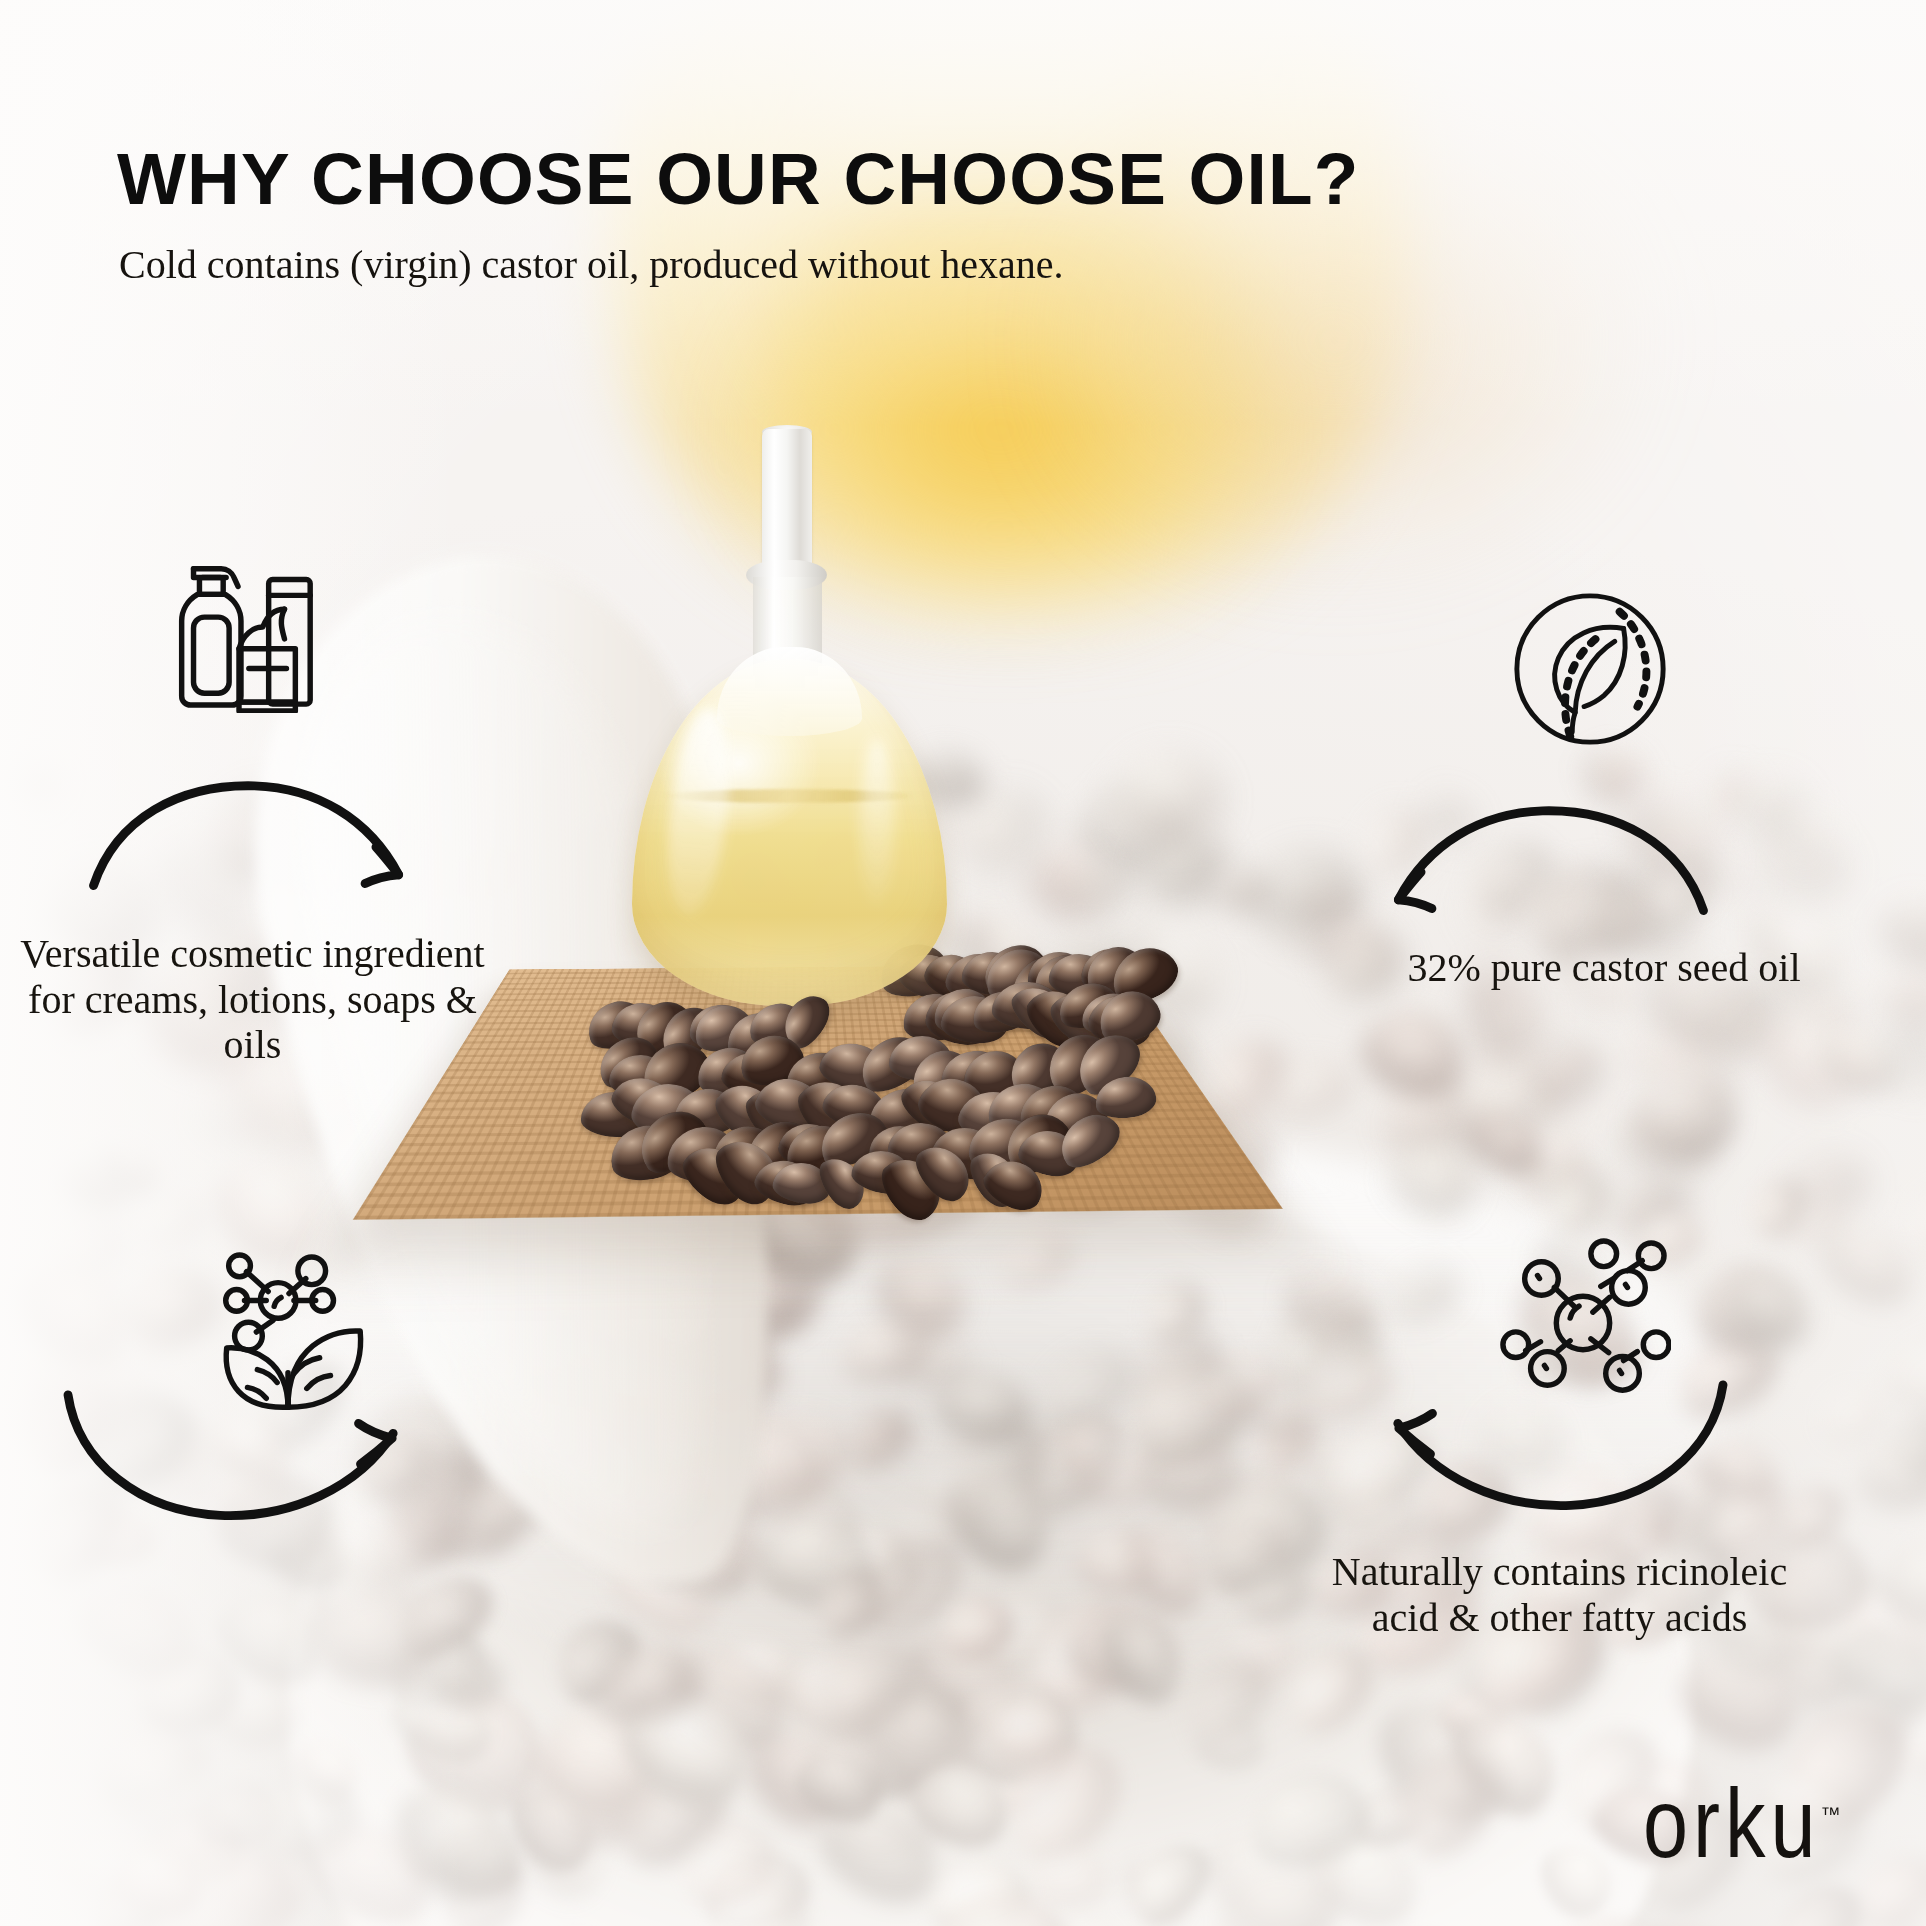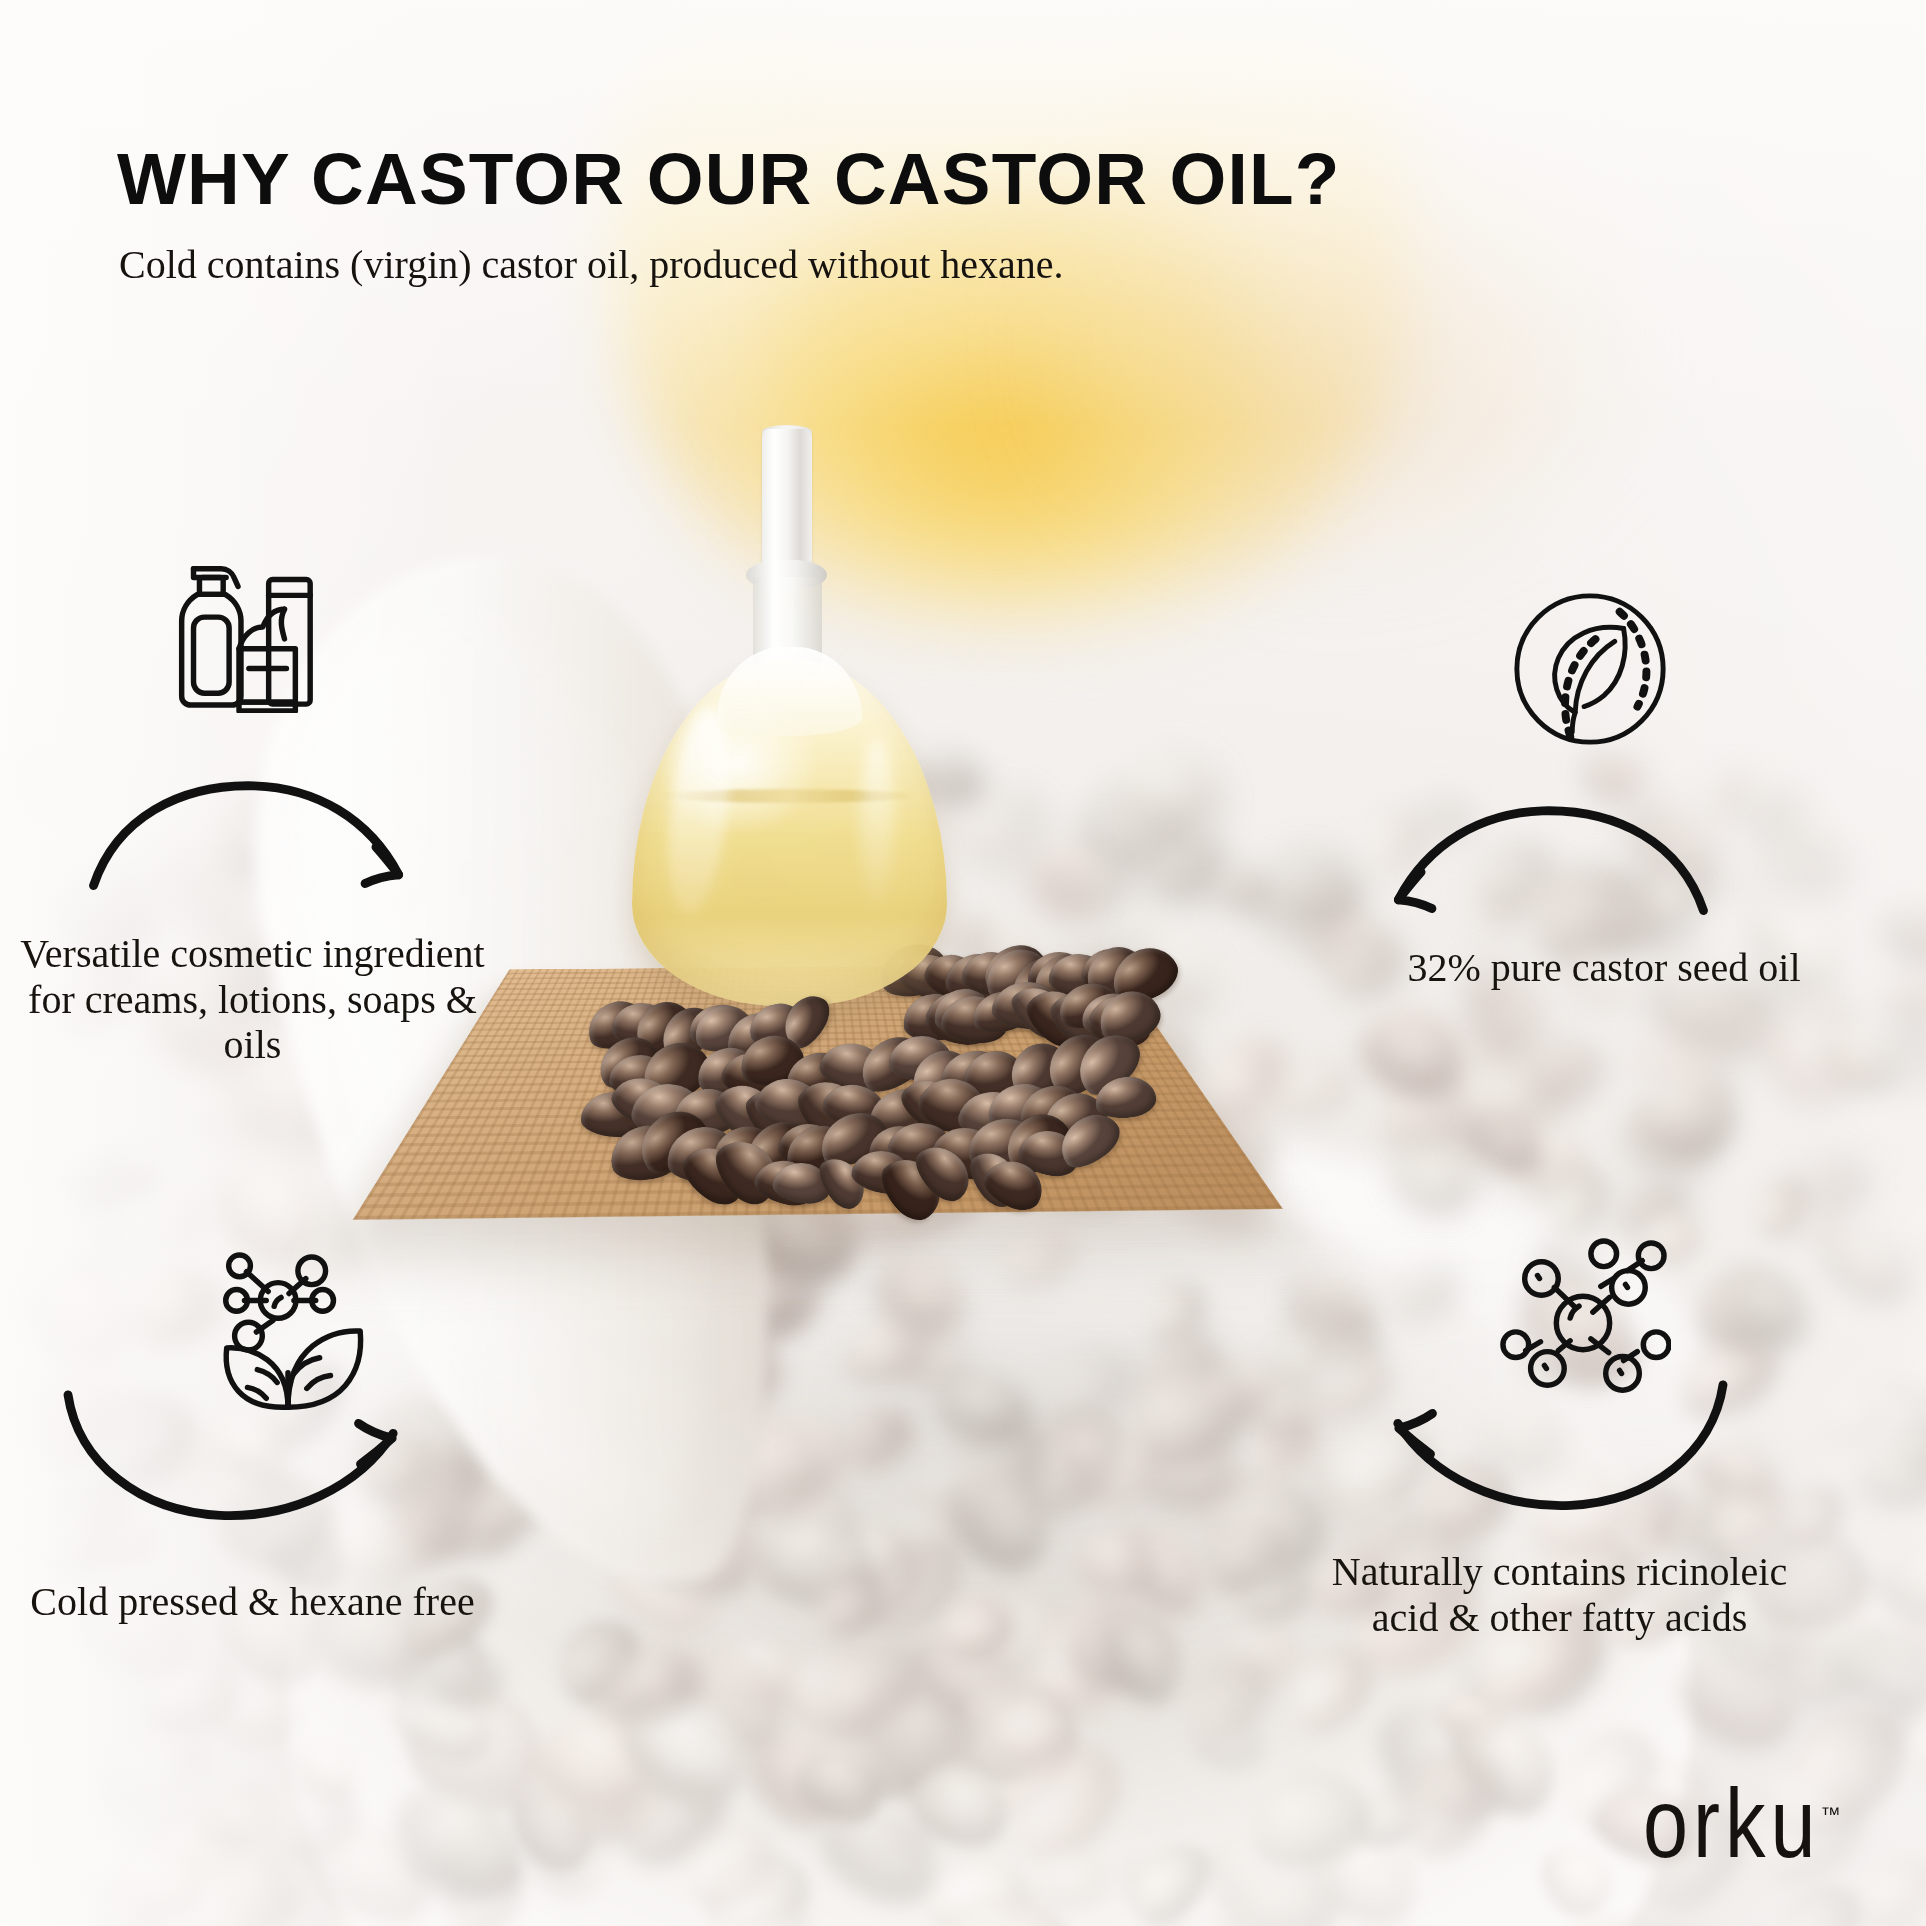--- a/index.html
+++ b/index.html
@@ -683,21 +683,21 @@
         <b style="left:214px;top:217px;width:58px;height:40px;transform:rotate(8deg);background:radial-gradient(48% 42% at 34% 26%, rgb(216,190,168) 0%, rgb(154,126,108) 46%, rgb(86,66,58) 100%),repeating-linear-gradient(118deg, rgba(232,214,186,.40) 0 2px, rgba(0,0,0,0) 2px 7px);"></b>
         <b style="left:256px;top:218px;width:55px;height:37px;transform:rotate(56deg);background:radial-gradient(48% 42% at 34% 26%, rgb(209,183,161) 0%, rgb(147,119,101) 46%, rgb(79,59,51) 100%),repeating-linear-gradient(118deg, rgba(232,214,186,.40) 0 2px, rgba(0,0,0,0) 2px 7px);"></b>
         <b style="left:293px;top:205px;width:61px;height:42px;transform:rotate(10deg);background:radial-gradient(48% 42% at 34% 26%, rgb(201,175,153) 0%, rgb(139,111,93) 46%, rgb(71,51,43) 100%),repeating-linear-gradient(118deg, rgba(232,214,186,.40) 0 2px, rgba(0,0,0,0) 2px 7px);"></b>
         <b style="left:320px;top:217px;width:66px;height:50px;transform:rotate(51deg);background:radial-gradient(48% 42% at 34% 26%, rgb(185,159,137) 0%, rgb(123,95,77) 46%, rgb(55,35,27) 100%),repeating-linear-gradient(118deg, rgba(232,214,186,.40) 0 2px, rgba(0,0,0,0) 2px 7px);"></b>
         <b style="left:354px;top:205px;width:61px;height:43px;transform:rotate(48deg);background:radial-gradient(48% 42% at 34% 26%, rgb(200,174,152) 0%, rgb(138,110,92) 46%, rgb(70,50,42) 100%),repeating-linear-gradient(118deg, rgba(232,214,186,.40) 0 2px, rgba(0,0,0,0) 2px 7px);"></b>
         <b style="left:407px;top:212px;width:59px;height:41px;transform:rotate(55deg);background:radial-gradient(48% 42% at 34% 26%, rgb(211,185,163) 0%, rgb(149,121,103) 46%, rgb(81,61,53) 100%),repeating-linear-gradient(118deg, rgba(232,214,186,.40) 0 2px, rgba(0,0,0,0) 2px 7px);"></b>
         <b style="left:425px;top:216px;width:60px;height:45px;transform:rotate(26deg);background:radial-gradient(48% 42% at 34% 26%, rgb(191,165,143) 0%, rgb(129,101,83) 46%, rgb(61,41,33) 100%),repeating-linear-gradient(118deg, rgba(232,214,186,.40) 0 2px, rgba(0,0,0,0) 2px 7px);"></b>
       </div>
   </div>
 
-  <div class="title">WHY CASTOR OUR CASTOR OIL?</div>
+  <div class="title">WHY CHOOSE OUR CHOOSE OIL?</div>
   <div class="subtitle">Cold contains (virgin) castor oil, produced without hexane.</div>
 
   <div class="icon ic-tl">
     <svg width="178" height="173" viewBox="0 0 180 175" fill="none" stroke="#111" stroke-width="5.5" stroke-linecap="round" stroke-linejoin="round">
       <path d="M44 29h28a14 14 0 0 1 13 9l4 9"></path>
       <path d="M44 29v9h33"></path>
       <rect x="50" y="38" width="24" height="17" rx="3"></rect>
       <path d="M48 55c-10 6-16 16-16 27v76a9 9 0 0 0 9 9h42a9 9 0 0 0 9-9V82c0-11-6-21-16-27z"></path>
       <rect x="44" y="78" width="36" height="77" rx="11"></rect>
       <rect x="120" y="40" width="42" height="126" rx="4"></rect>
@@ -779,19 +779,18 @@
 
   <div class="arrow ar-br">
     <svg width="356" height="168" viewBox="0 0 360 170" fill="none" stroke="#111" stroke-width="9" stroke-linecap="round" stroke-linejoin="round">
       <path d="M351 14c-10 68-72 118-154 122-71 3-140-28-175-83"></path>
       <path d="M55 84C44 76 33 67 23 58c12-3 24-8 34-15"></path>
     </svg>
   </div>
 
   <div class="feat f-tl">Versatile cosmetic ingredient for creams, lotions, soaps &amp; oils</div>
   <div class="feat f-tr">32% pure castor seed oil</div>
-  <div class="feat f-bl">Cold pressed &amp; hexane free</div>
   <div class="feat f-br">Naturally contains ricinoleic acid &amp; other fatty acids</div>
 
   <div class="logo"><span>orku</span><span class="tm">™</span></div>
 
 </div>
 
 
 </body></html>

